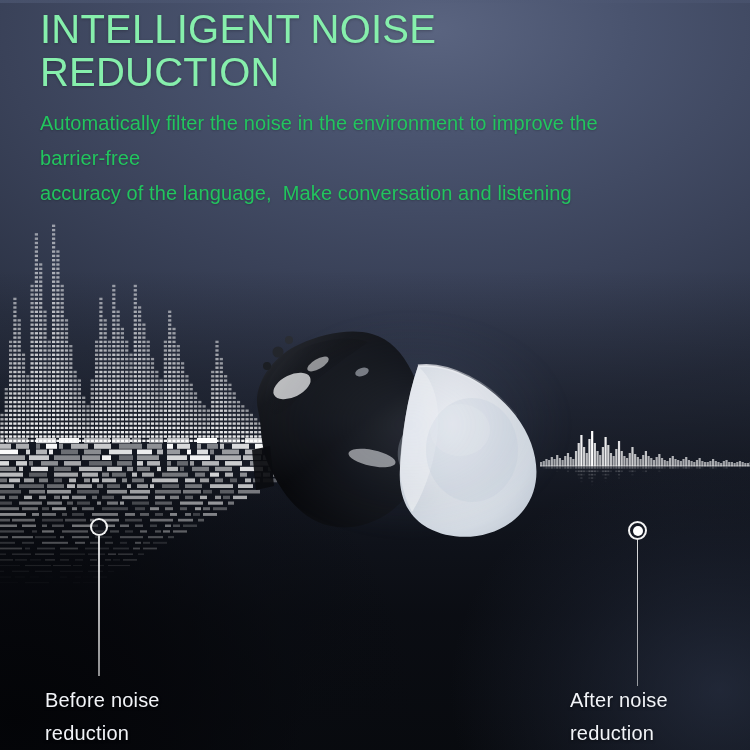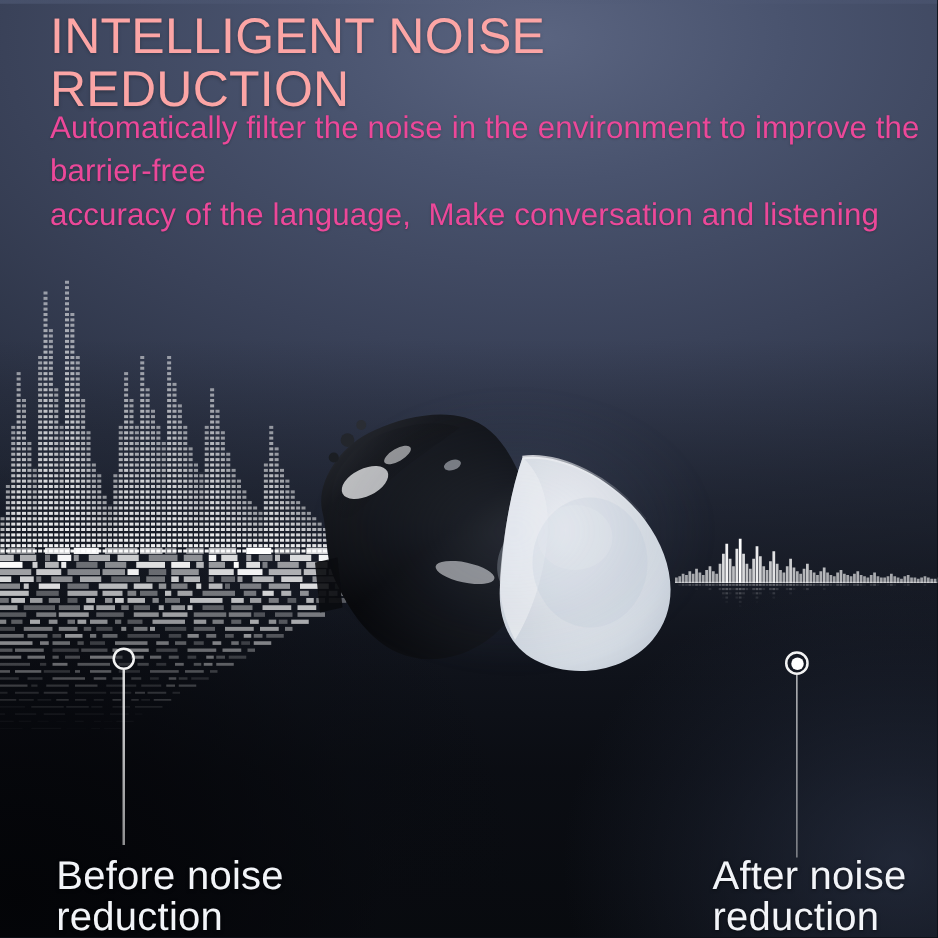--- a/index.html
+++ b/index.html
@@ -55,35 +55,35 @@
     background: linear-gradient(to right, #525d79, #59648030, #4d5773);
     opacity: .55;
   }
 
   
   .headline {
     position: absolute;
     left: 40px;
     top: 8px;
     width: 660px;
-    color: #fca5a5;
+    color: #86efac;
     font-size: 40px;
     line-height: 43px;
     letter-spacing: 0.2px;
     font-weight: 400;
     text-shadow: 0 1px 3px rgba(0,0,0,0.25);
     white-space: pre-line;
   }
   .subcopy {
     position: absolute;
     left: 40px;
-    top: 85px;
+    top: 106px;
     width: 672px;
-    color: #ec4899;
-    font-size: 25px;
+    color: #22c55e;
+    font-size: 20px;
     line-height: 35px;
     font-weight: 400;
     letter-spacing: 0.1px;
     text-shadow: 0 1px 2px rgba(0,0,0,0.22);
   }
   .subcopy div { white-space: pre; }
 
   
   .wave-left {
     position: absolute;
@@ -153,21 +153,21 @@
     width: 10px; height: 10px;
     border-radius: 50%;
     background: #ffffff;
   }
   .line-left { left: 98px; top: 536px; height: 140px; }
   .line-right { left: 636.5px; top: 540px; height: 146px; }
 
   .caption {
     position: absolute;
     color: #f2f4f8;
-    font-size: 32px;
+    font-size: 20px;
     line-height: 33px;
     font-weight: 400;
     letter-spacing: 0.2px;
     white-space: pre-line;
     text-shadow: 0 1px 3px rgba(0,0,0,0.5);
   }
   .caption-left { left: 45px; top: 684px; }
   .caption-right { left: 570px; top: 684px; }
 </style>
 </head>

